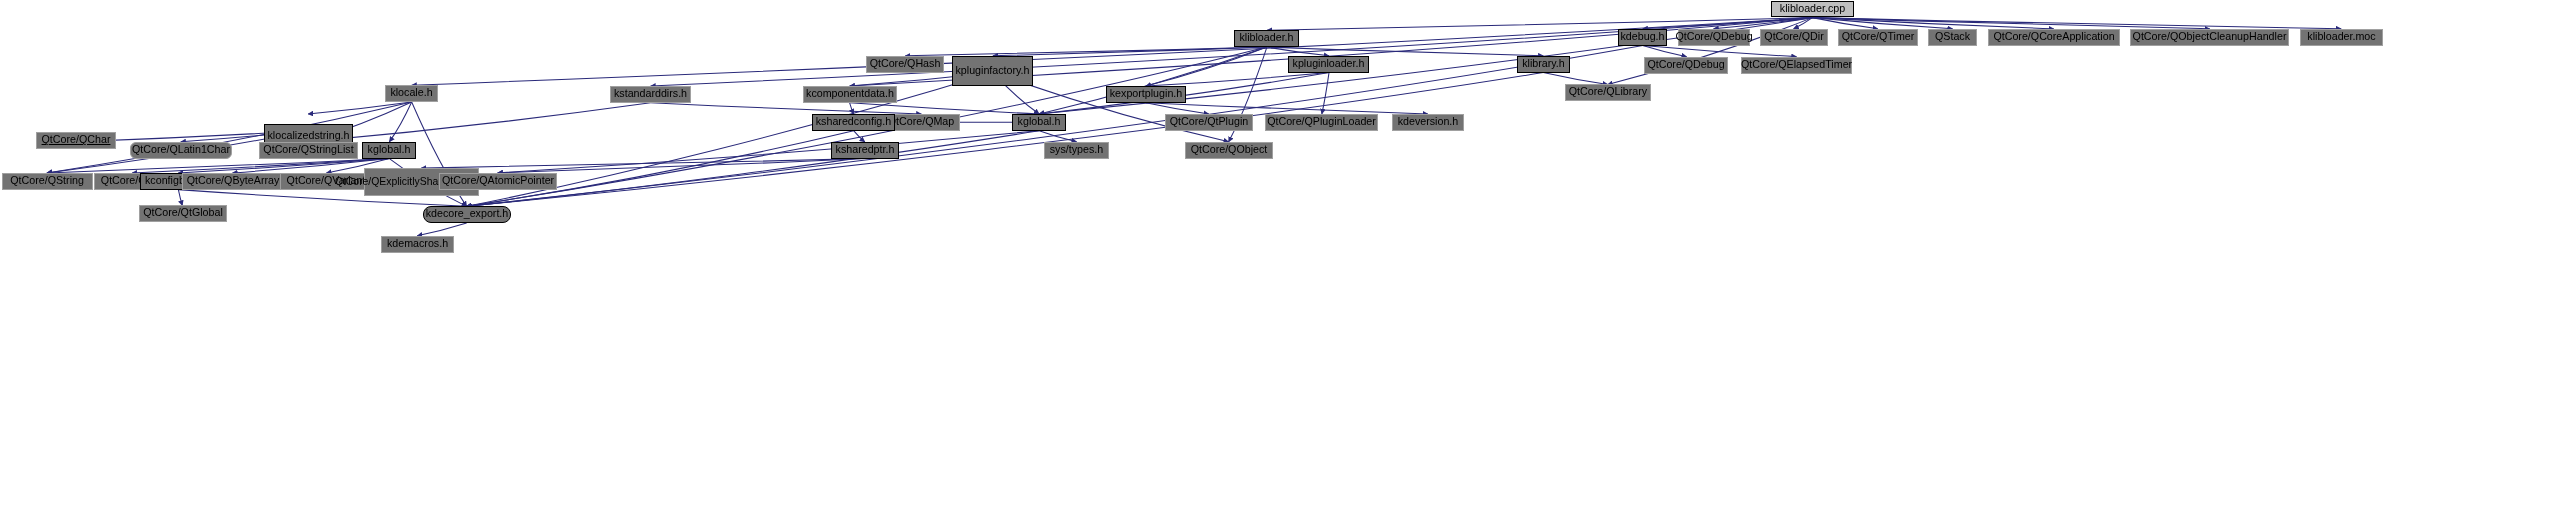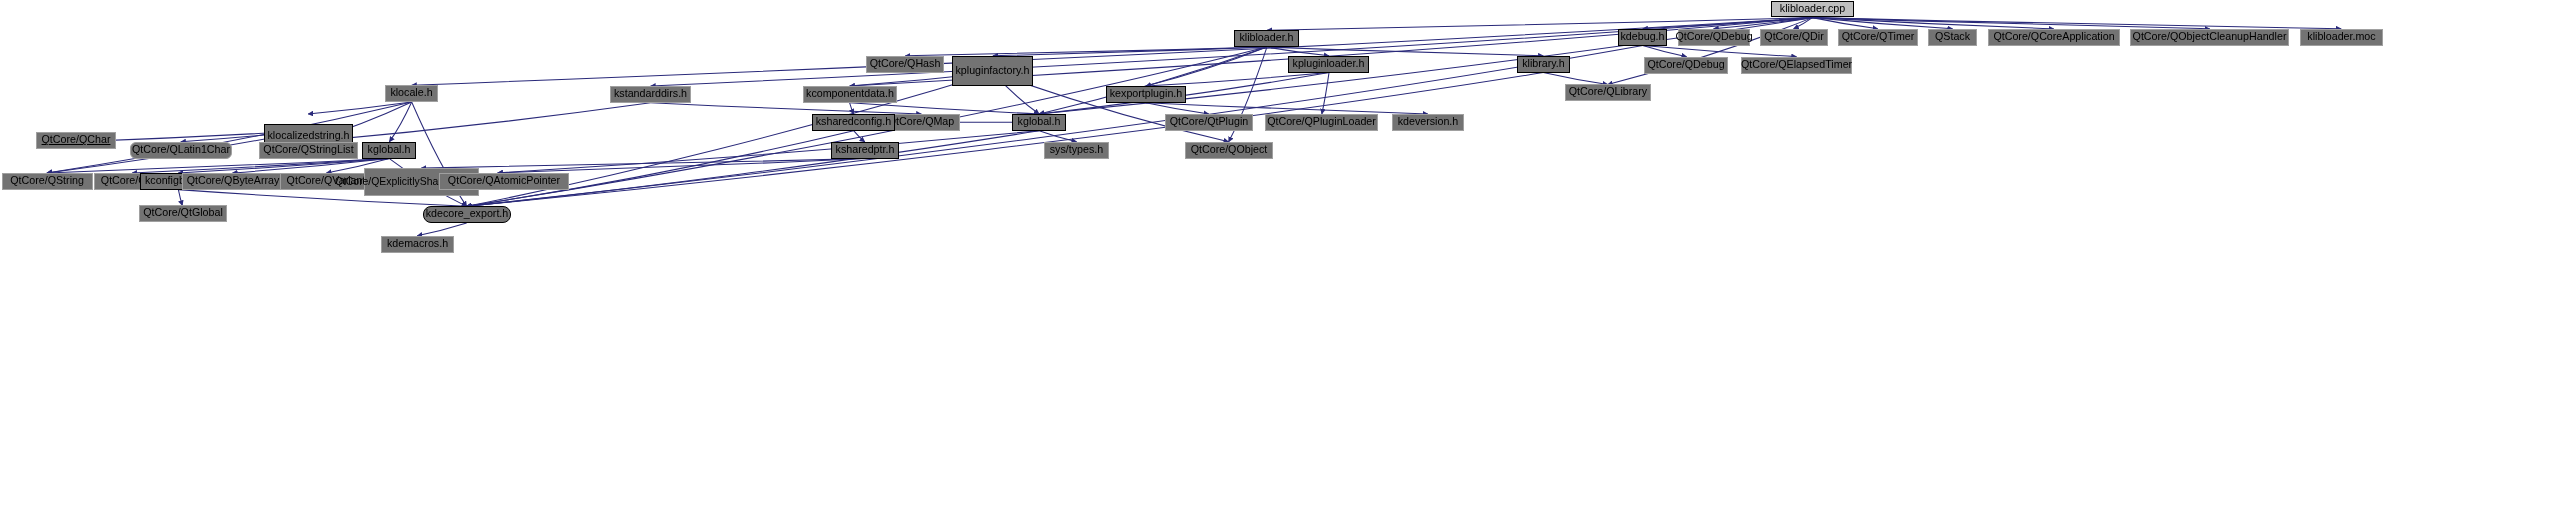--- a/index.html
+++ b/index.html
@@ -155,19 +155,19 @@
       <div class="node bold" style="left: 362px; top: 142px; width: 54px; height: 16.7px;">kglobal.h</div>
       <div class="node bold" style="left: 831px; top: 142px; width: 68px; height: 16.7px;">ksharedptr.h</div>
       <div class="node plain" style="left: 1044px; top: 142px; width: 65px; height: 16.7px;">sys/types.h</div>
       <div class="node plain" style="left: 1185px; top: 142px; width: 88px; height: 16.7px;">QtCore/QObject</div>
       <div class="node plain" style="left: 1.6px; top: 173px; width: 91px; height: 16.7px;">QtCore/QString</div>
       <div class="node plain" style="left: 94px; top: 173px; width: 76px; height: 16.7px;">QtCore/QList</div>
       <div class="node bold" style="left: 140px; top: 173px; width: 76px; height: 16.7px;">kconfigbase.h</div>
       <div class="node plain" style="left: 182px; top: 173px; width: 102px; height: 16.7px;">QtCore/QByteArray</div>
       <div class="node plain" style="left: 280px; top: 173px; width: 92px; height: 16.7px;">QtCore/QVariant</div>
       <div class="node plain two-line" style="left: 364px; top: 168px; width: 115px; height: 28px;">QtCore/QExplicitlySharedDataPointer</div>
-      <div class="node plain" style="left: 439px; top: 173px; width: 130px; height: 16.7px;">QtCore/QAtomicPointer</div>
+      <div class="node plain" style="left: 439px; top: 173px; width: 118px; height: 16.7px;">QtCore/QAtomicPointer</div>
       <div class="node plain" style="left: 139px; top: 205px; width: 88px; height: 16.7px;">QtCore/QtGlobal</div>
       <div class="node bold" style="left: 423px; top: 206px; width: 88px; height: 16.7px; border-radius: 8px;">kdecore_export.h</div>
       <div class="node plain" style="left: 381px; top: 236px; width: 73px; height: 16.7px;">kdemacros.h</div>
     </div>
 </div>
 
 
 </body></html>

